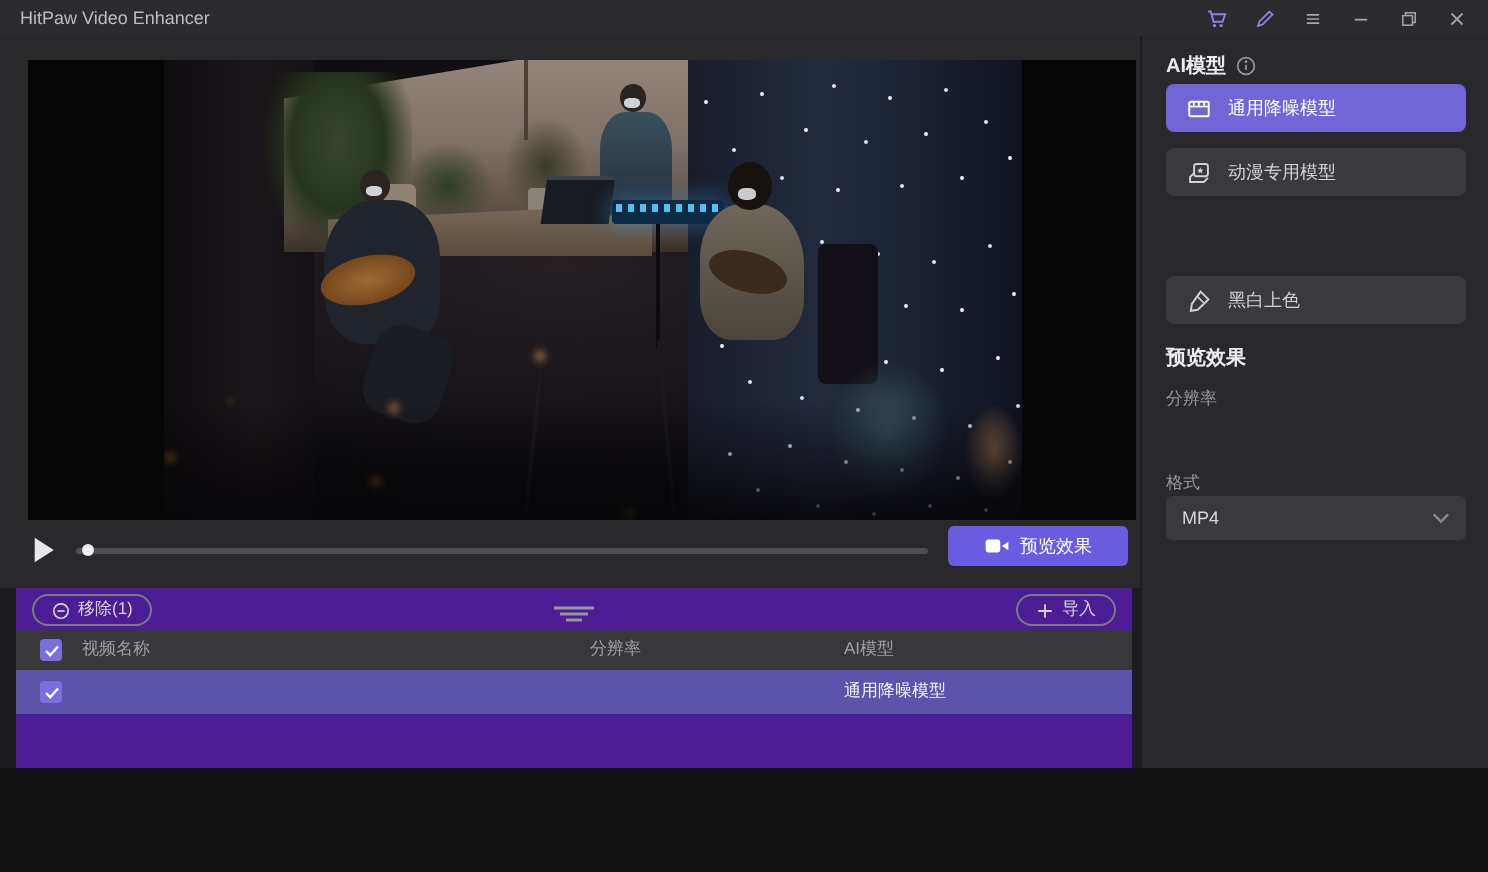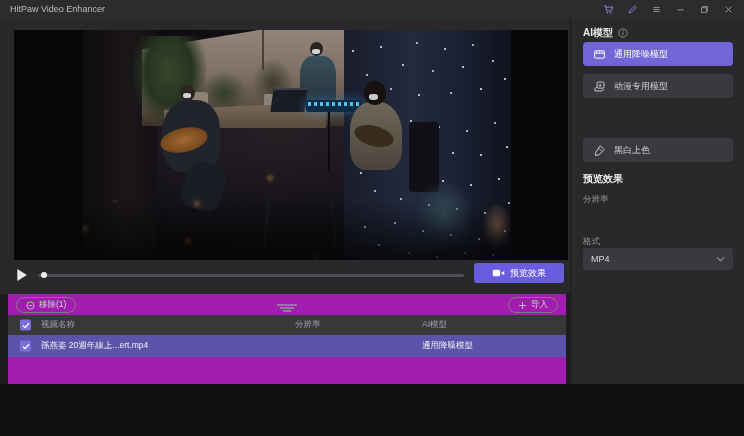--- a/index.html
+++ b/index.html
@@ -86,21 +86,21 @@
   .play-btn svg{width:100%;height:100%;}
   .seek{position:absolute;left:38px;top:253px;width:426px;height:8px;cursor:pointer;}
   .seek-track{position:absolute;left:0;top:3px;width:100%;height:2.5px;background:#4f4f53;border-radius:2px;}
   .seek-thumb{position:absolute;left:3px;top:1px;width:6px;height:6px;background:#f0f0f2;border-radius:50%;}
   .preview-btn{position:absolute;left:474px;top:245px;width:90px;height:20px;border:none;border-radius:3px;
     background:#6a5ce0;color:#fff;font-size:9px;display:flex;align-items:center;justify-content:center;gap:5px;cursor:pointer;
     font-family:inherit;}
   .preview-btn svg{width:13px;height:10px;}
   
   .fp-bg{position:absolute;left:0;top:276px;width:570px;height:142px;background:#1d1d20;}
-  .file-panel{position:absolute;left:8px;top:276px;width:558px;height:142px;background:#a21caf;}
+  .file-panel{position:absolute;left:8px;top:276px;width:558px;height:142px;background:#4c1d95;}
   .ghost-btn{position:absolute;top:3px;height:16px;background:transparent;border:1px solid #7c7c80;border-radius:9px;
     color:#d6d6d8;font-size:8.5px;display:flex;align-items:center;gap:4px;padding:0 9px;cursor:pointer;font-family:inherit;}
   .ghost-btn svg{width:9px;height:9px;}
   .btn-remove{left:8px;}
   .btn-import{right:8px;}
   .fp-handle{position:absolute;left:50%;top:5px;transform:translateX(-50%);width:24px;height:10px;cursor:pointer;}
   .fp-header{position:absolute;left:0;top:21px;width:558px;height:20px;background:#38383b;}
   .fp-row{position:absolute;left:0;top:41px;width:558px;height:22px;background:#5c54aa;cursor:pointer;}
   .cbx{position:absolute;left:12px;top:50%;transform:translateY(-50%);width:11px;height:11px;background:#7b6fe0;
     border-radius:2px;display:flex;align-items:center;justify-content:center;cursor:pointer;}
@@ -269,21 +269,20 @@
         <span class="colcell c-res">分辨率</span>
         <span class="colcell c-model">AI模型</span>
       </div>
 
       <div class="fp-row">
         <span class="cbx">
           <svg viewBox="0 0 10 8">
               <path d="M1 4l2.8 2.8L9 1" fill="none" stroke="#fff" stroke-width="1.6"></path>
             </svg>
         </span>
-        <span class="colcell c-name">孫燕姿 20週年線上...ert.mp4</span>
         <span class="colcell c-model">通用降噪模型</span>
       </div>
     </div>
   </div>
 
   <div class="sidebar">
     <div class="sb-title-row">
       <span class="sb-title">AI模型</span>
       <span class="info-ic">
         <svg viewBox="0 0 12 12">

